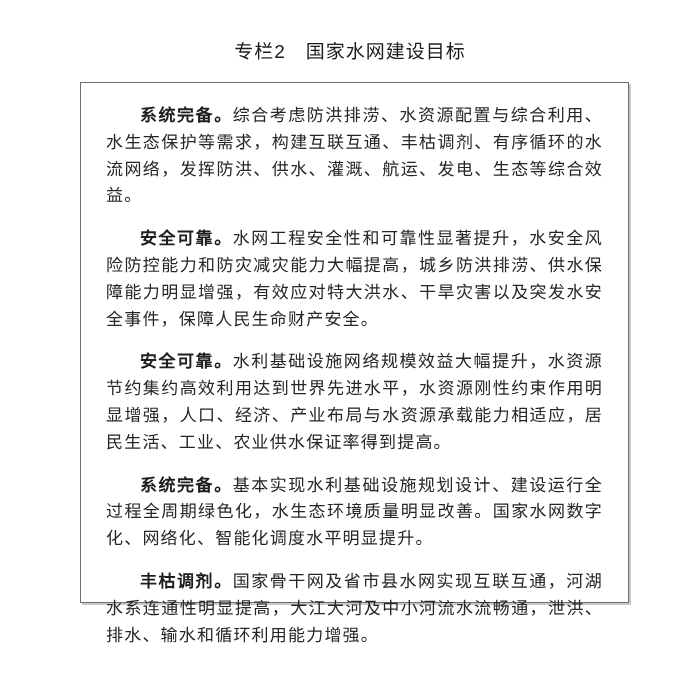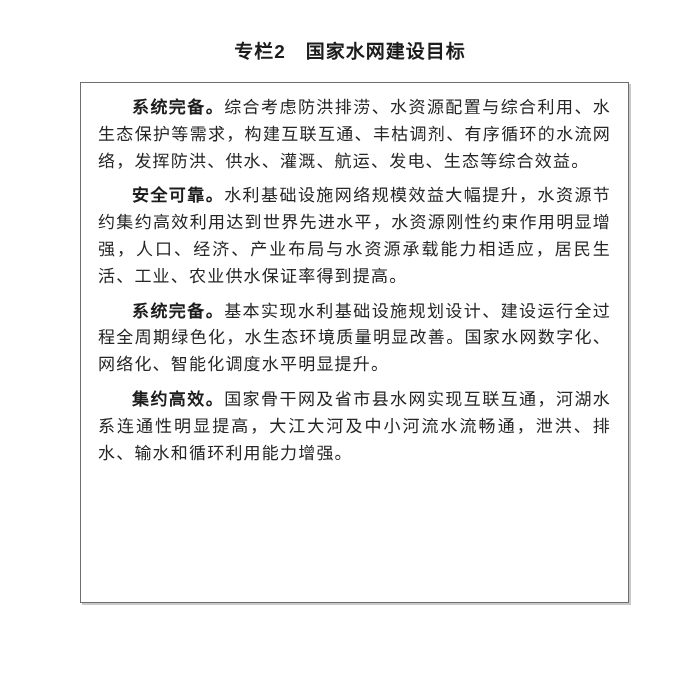--- a/index.html
+++ b/index.html
@@ -16,40 +16,40 @@
     height: 676px;
     background: #ffffff;
   }
   .doc-title {
     position: absolute;
     top: 36px;
     left: 0;
     width: 700px;
     text-align: center;
     font-family: "Liberation Sans", "DejaVu Sans", sans-serif;
-    font-weight: bold;
+    font-weight: normal;
     font-size: 19px;
     letter-spacing: 1px;
     color: #1c1c1c;
     white-space: pre;
   }
   .goals-panel {
     position: absolute;
     left: 80px;
     top: 82px;
     width: 549px;
     height: 521px;
     box-sizing: border-box;
     border: 1px solid #6e6e6e;
     box-shadow: 2px 2px 0 #c9c9c9;
     background: #ffffff;
     padding: 4px 9px 2px 9px;
   }
   .goal-para {
-    margin: 8px;
+    margin: 16px;
     font-family: "Liberation Serif", "DejaVu Serif", serif;
     font-size: 17px;
     line-height: 26.8px;
     letter-spacing: 1.2px;
     color: #262626;
     text-align: justify;
     text-justify: inter-character;
     text-indent: 2em;
   }
   .goal-term {
@@ -63,23 +63,24 @@
 <body>
 
 <div class="page">
 
   <div class="doc-title">专栏2　国家水网建设目标</div>
 
   <div class="goals-panel">
 
     <p class="goal-para"><span class="goal-term">系统完备。</span><span>综合考虑防洪排涝、水资源配置与综合利用、水生态保护等需求，构建互联互通、丰枯调剂、有序循环的水流网络，发挥防洪、供水、灌溉、航运、发电、生态等综合效益。</span></p>
 
+    <p class="goal-para"><span class="goal-term">安全可靠。</span><span>水网工程安全性和可靠性显著提升，水安全风险防控能力和防灾减灾能力大幅提高，城乡防洪排涝、供水保障能力明显增强，有效应对特大洪水、干旱灾害以及突发水安全事件，保障人民生命财产安全。</span></p>
 
     <p class="goal-para"><span class="goal-term">安全可靠。</span><span>水利基础设施网络规模效益大幅提升，水资源节约集约高效利用达到世界先进水平，水资源刚性约束作用明显增强，人口、经济、产业布局与水资源承载能力相适应，居民生活、工业、农业供水保证率得到提高。</span></p>
 
     <p class="goal-para"><span class="goal-term">系统完备。</span><span>基本实现水利基础设施规划设计、建设运行全过程全周期绿色化，水生态环境质量明显改善。国家水网数字化、网络化、智能化调度水平明显提升。</span></p>
 
-    <p class="goal-para"><span class="goal-term">集约高效。</span><span>国家骨干网及省市县水网实现互联互通，河湖水系连通性明显提高，大江大河及中小河流水流畅通，泄洪、排水、输水和循环利用能力增强。</span></p>
+    <p class="goal-para"><span class="goal-term">丰枯调剂。</span><span>国家骨干网及省市县水网实现互联互通，河湖水系连通性明显提高，大江大河及中小河流水流畅通，泄洪、排水、输水和循环利用能力增强。</span></p>
 
 
   </div>
 
 </div>
 
 </body></html>

